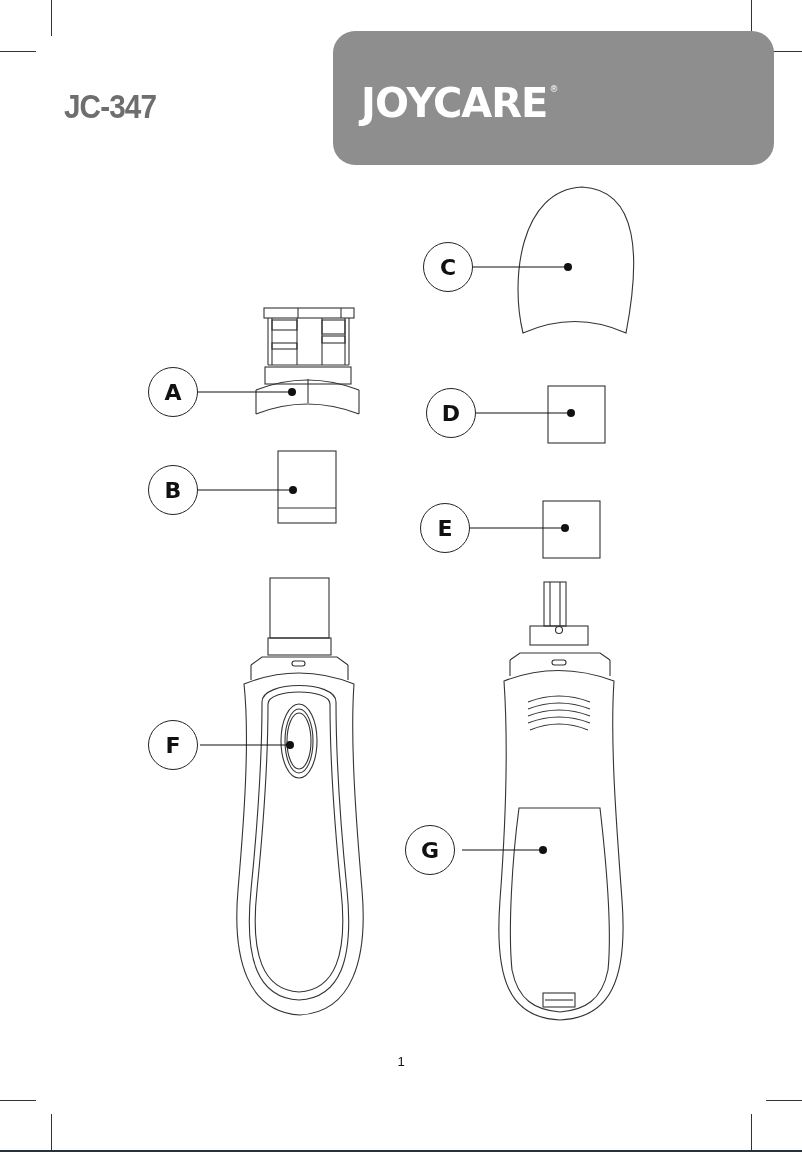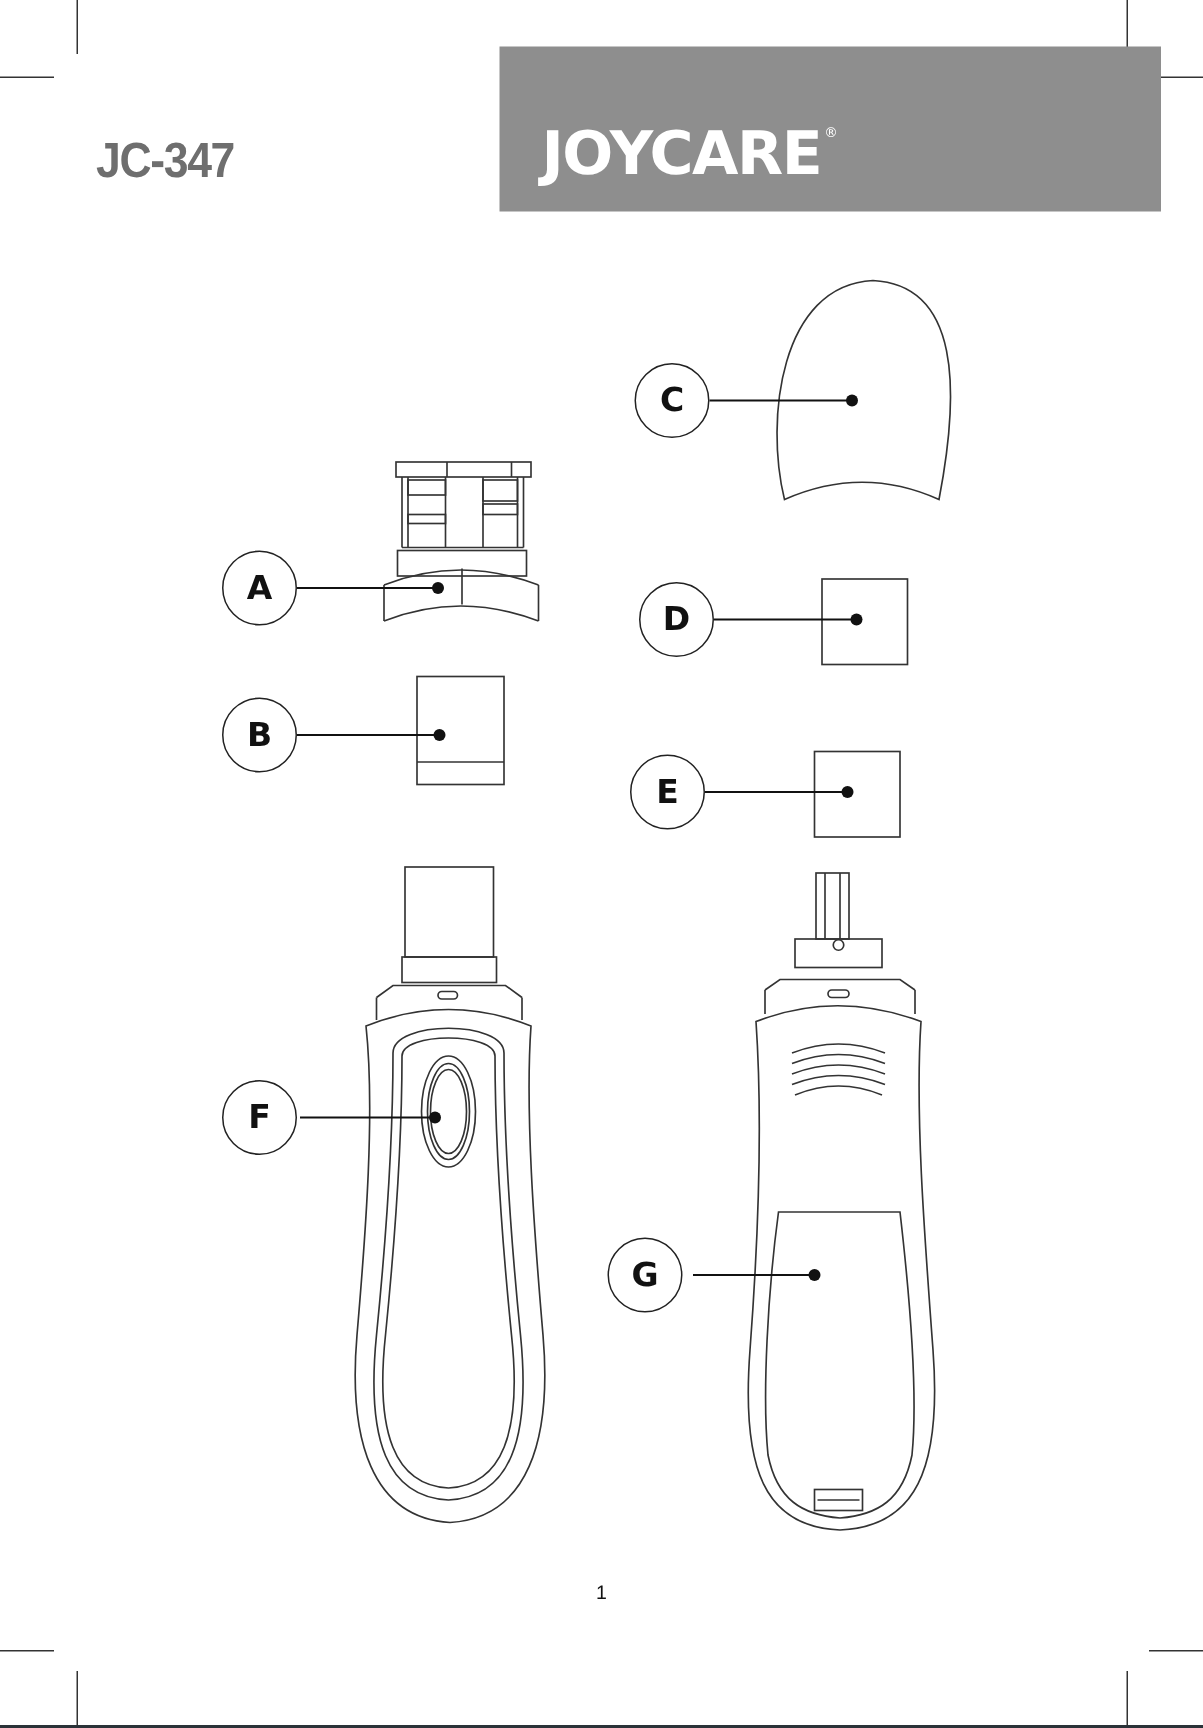--- a/index.html
+++ b/index.html
@@ -1,19 +1,19 @@
 <!DOCTYPE html>
 <html><head>
 <meta charset="utf-8">
 <style>
   html, body { margin: 0; padding: 0; background: #ffffff; }
   body { width: 802px; height: 1152px; position: relative; overflow: hidden; font-family: "DejaVu Sans", sans-serif; }
   .crop { position: absolute; background: #333; }
   .model { position: absolute; left: 64px; top: 88px; font-family: "Liberation Sans", sans-serif; font-weight: bold; font-size: 33px; color: #6e6e6e; letter-spacing: -1px; transform: scaleX(0.9); transform-origin: left; }
-  .banner { position: absolute; left: 333px; top: 31px; width: 441px; height: 110px; background: #8e8e8e; }
+  .banner { position: absolute; left: 333px; top: 31px; width: 441px; height: 134px; background: #8e8e8e; border-radius: 22px; }
   .brand { position: absolute; left: 28px; top: 52px; font-family: "DejaVu Sans", sans-serif; font-weight: bold; font-size: 40px; color: #ffffff; letter-spacing: -1px; line-height: 1; }
   .brand sup { font-size: 9px; vertical-align: top; position: relative; top: 2px; margin-left: 2px; font-weight: normal; }
   .figure { position: absolute; left: 0; top: 0; width: 802px; height: 1152px; }
   .label { position: absolute; width: 50px; height: 50px; border: 1.3px solid #222; border-radius: 50%; box-sizing: border-box; display: flex; align-items: center; justify-content: center; font-family: "DejaVu Sans", sans-serif; font-weight: bold; font-size: 22px; color: #111; background: #fff; }
   .page-num { position: absolute; left: 0; width: 802px; top: 1054px; text-align: center; font-family: "Liberation Sans", sans-serif; font-size: 13px; color: #111; }
 </style>
 </head>
 <body>
 
 <div class="crop" style="left:51px;top:0;width:1px;height:36px;"></div>

